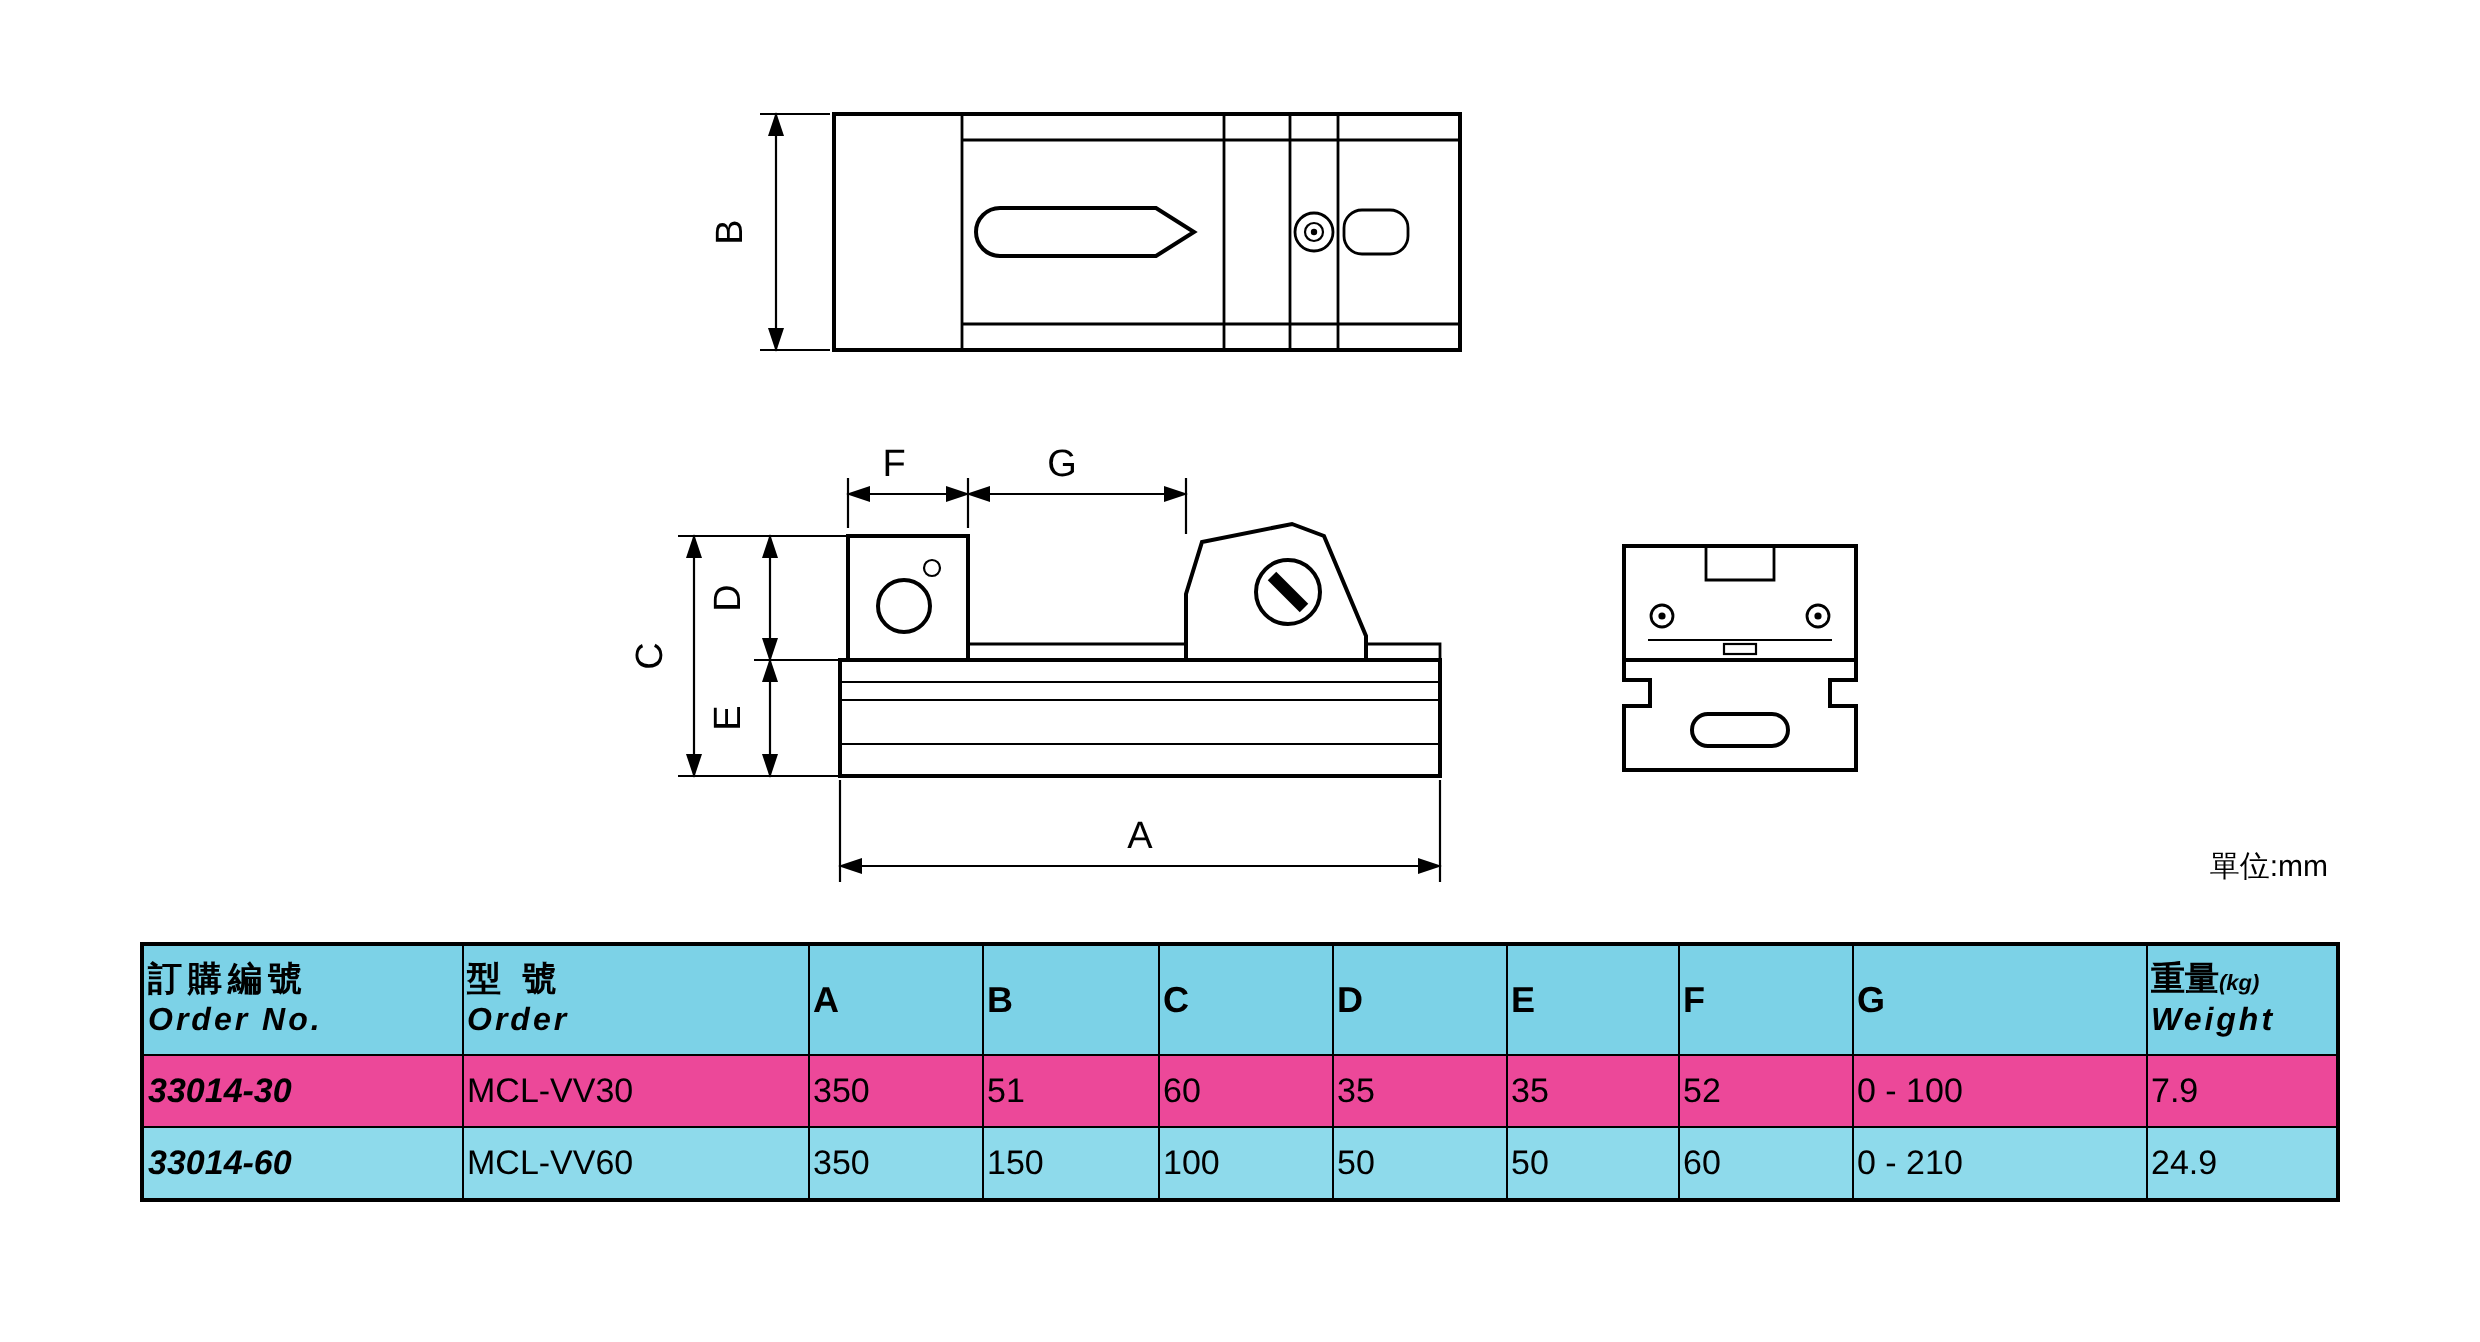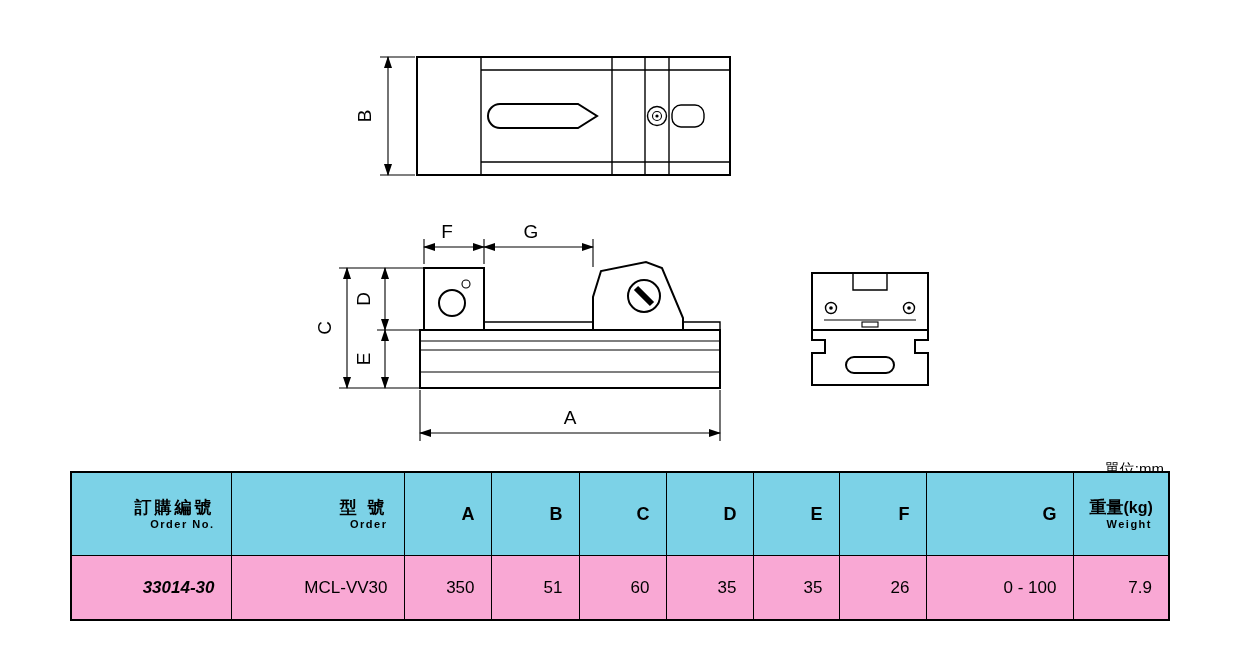--- a/index.html
+++ b/index.html
@@ -10,37 +10,37 @@
     color:#000;
   }
   
   .drawings{position:absolute;left:0;top:0;}
   .outline{fill:#fff;stroke:#000;stroke-width:2;}
   .thin{fill:none;stroke:#000;stroke-width:1.4;}
   .hair{fill:none;stroke:#000;stroke-width:1.1;}
   .dim{fill:none;stroke:#000;stroke-width:1.1;}
   .dim-label{font-size:19px;fill:#000;}
   
-  .unit-label{position:absolute;top:460px;right:76px;font-size:15px;}
+  .unit-label{position:absolute;top:424px;right:76px;font-size:15px;}
   
   table.spec{
     position:absolute;left:70px;top:471px;width:1098px;
     border-collapse:collapse;table-layout:fixed;
     border:2px solid #000;
   }
   .spec th,.spec td{
-    border:1px solid #000;text-align:right;vertical-align:middle;padding:16px;
+    border:1px solid #000;text-align:left;vertical-align:middle;padding:2px;
     overflow:hidden;white-space:nowrap;
   }
   .spec thead th{background:var(--c-header,#7cd2e7);height:50px;font-weight:bold;}
   .spec .zh{font-size:17px;letter-spacing:3px;line-height:1.25;}
-  .spec .en{font-size:11px;letter-spacing:1.5px;line-height:1.25;}
-  .spec .kg{font-size:16px;letter-spacing:0;font-weight:bold;}
+  .spec .en{font-size:16px;letter-spacing:1.5px;line-height:1.25;font-style:italic;}
+  .spec .kg{font-size:11px;letter-spacing:0;font-weight:bold;font-style:italic;}
   .spec .dim-th{font-size:18px;}
-  .spec tbody td{height:31px;font-size:17px;background:#f9a8d4;}
+  .spec tbody td{height:31px;font-size:17px;background:#ec4899;}
   .spec tbody tr:nth-child(even) td{background:var(--c-alt,#8edaeb);}
   .spec td.c-order{font-weight:bold;font-style:italic;}
 </style>
 </head>
 <body>
 
 <svg class="drawings" width="1240" height="465" viewBox="0 0 1240 465">
   <defs>
     <marker id="arrow" viewBox="0 0 12 8" refX="11" refY="4" markerWidth="12" markerHeight="8" markerUnits="userSpaceOnUse" orient="auto-start-reverse">
       <path d="M0,0 L12,4 L0,8 Z" fill="#000"></path>
@@ -177,18 +177,30 @@
   </thead>
   <tbody>
     <tr>
       <td class="c-order">33014-30</td>
       <td>MCL-VV30</td>
       <td>350</td>
       <td>51</td>
       <td>60</td>
       <td>35</td>
       <td>35</td>
-      <td>26</td>
+      <td>52</td>
       <td>0 - 100</td>
       <td>7.9</td>
     </tr>
+    <tr>
+      <td class="c-order">33014-60</td>
+      <td>MCL-VV60</td>
+      <td>350</td>
+      <td>150</td>
+      <td>100</td>
+      <td>50</td>
+      <td>50</td>
+      <td>60</td>
+      <td>0 - 210</td>
+      <td>24.9</td>
+    </tr>
   </tbody>
 </table>
 
 </body></html>

